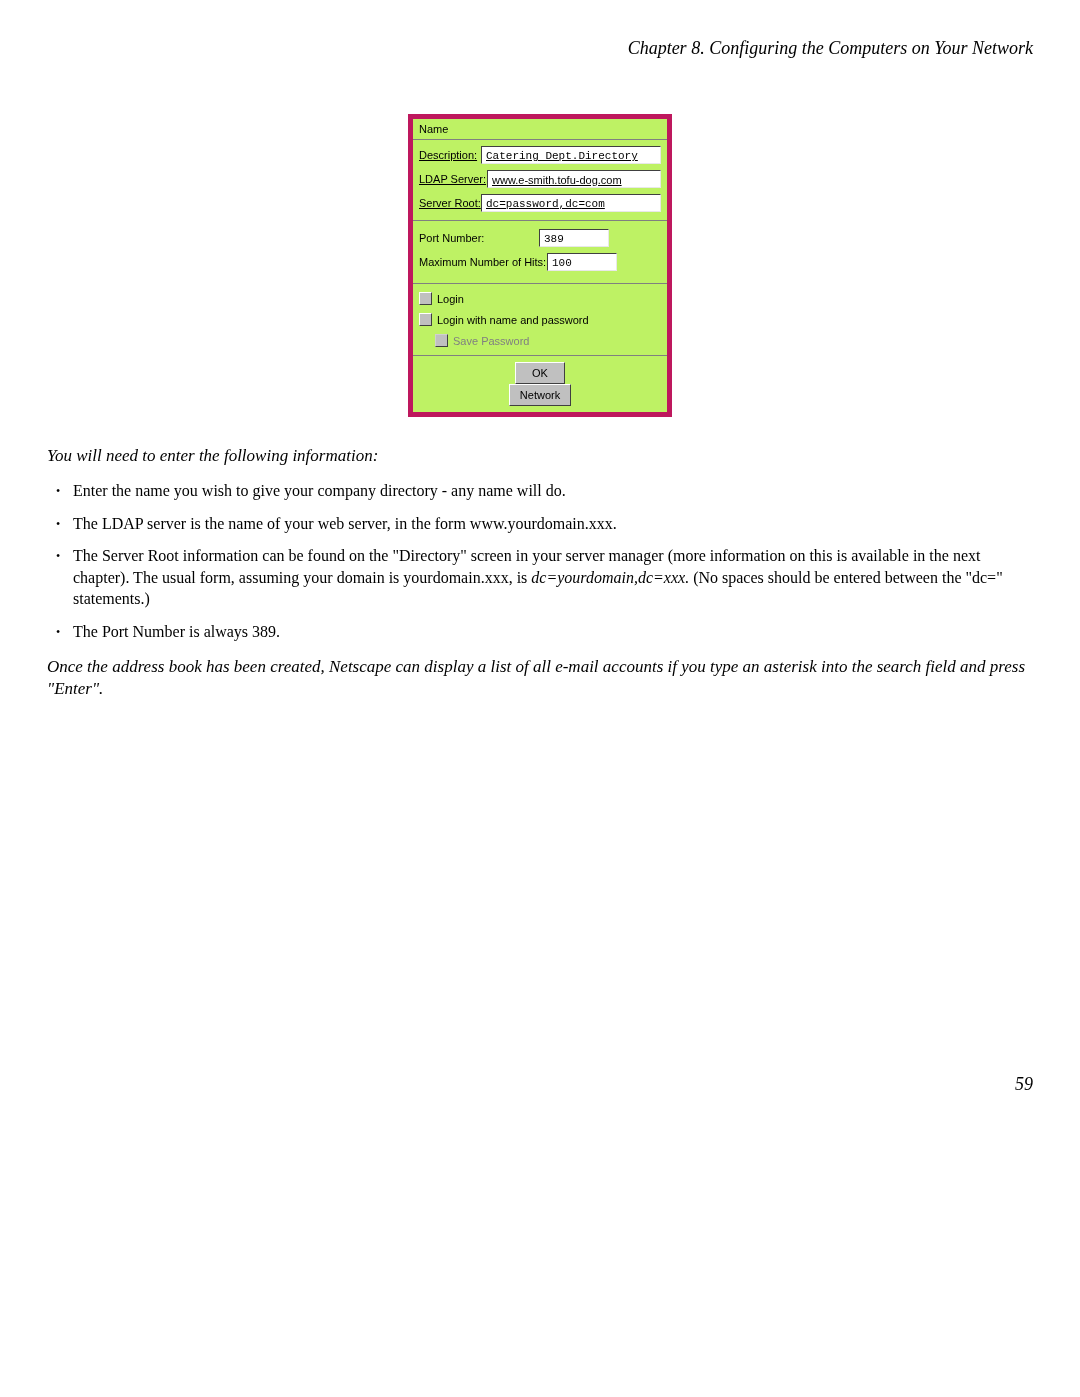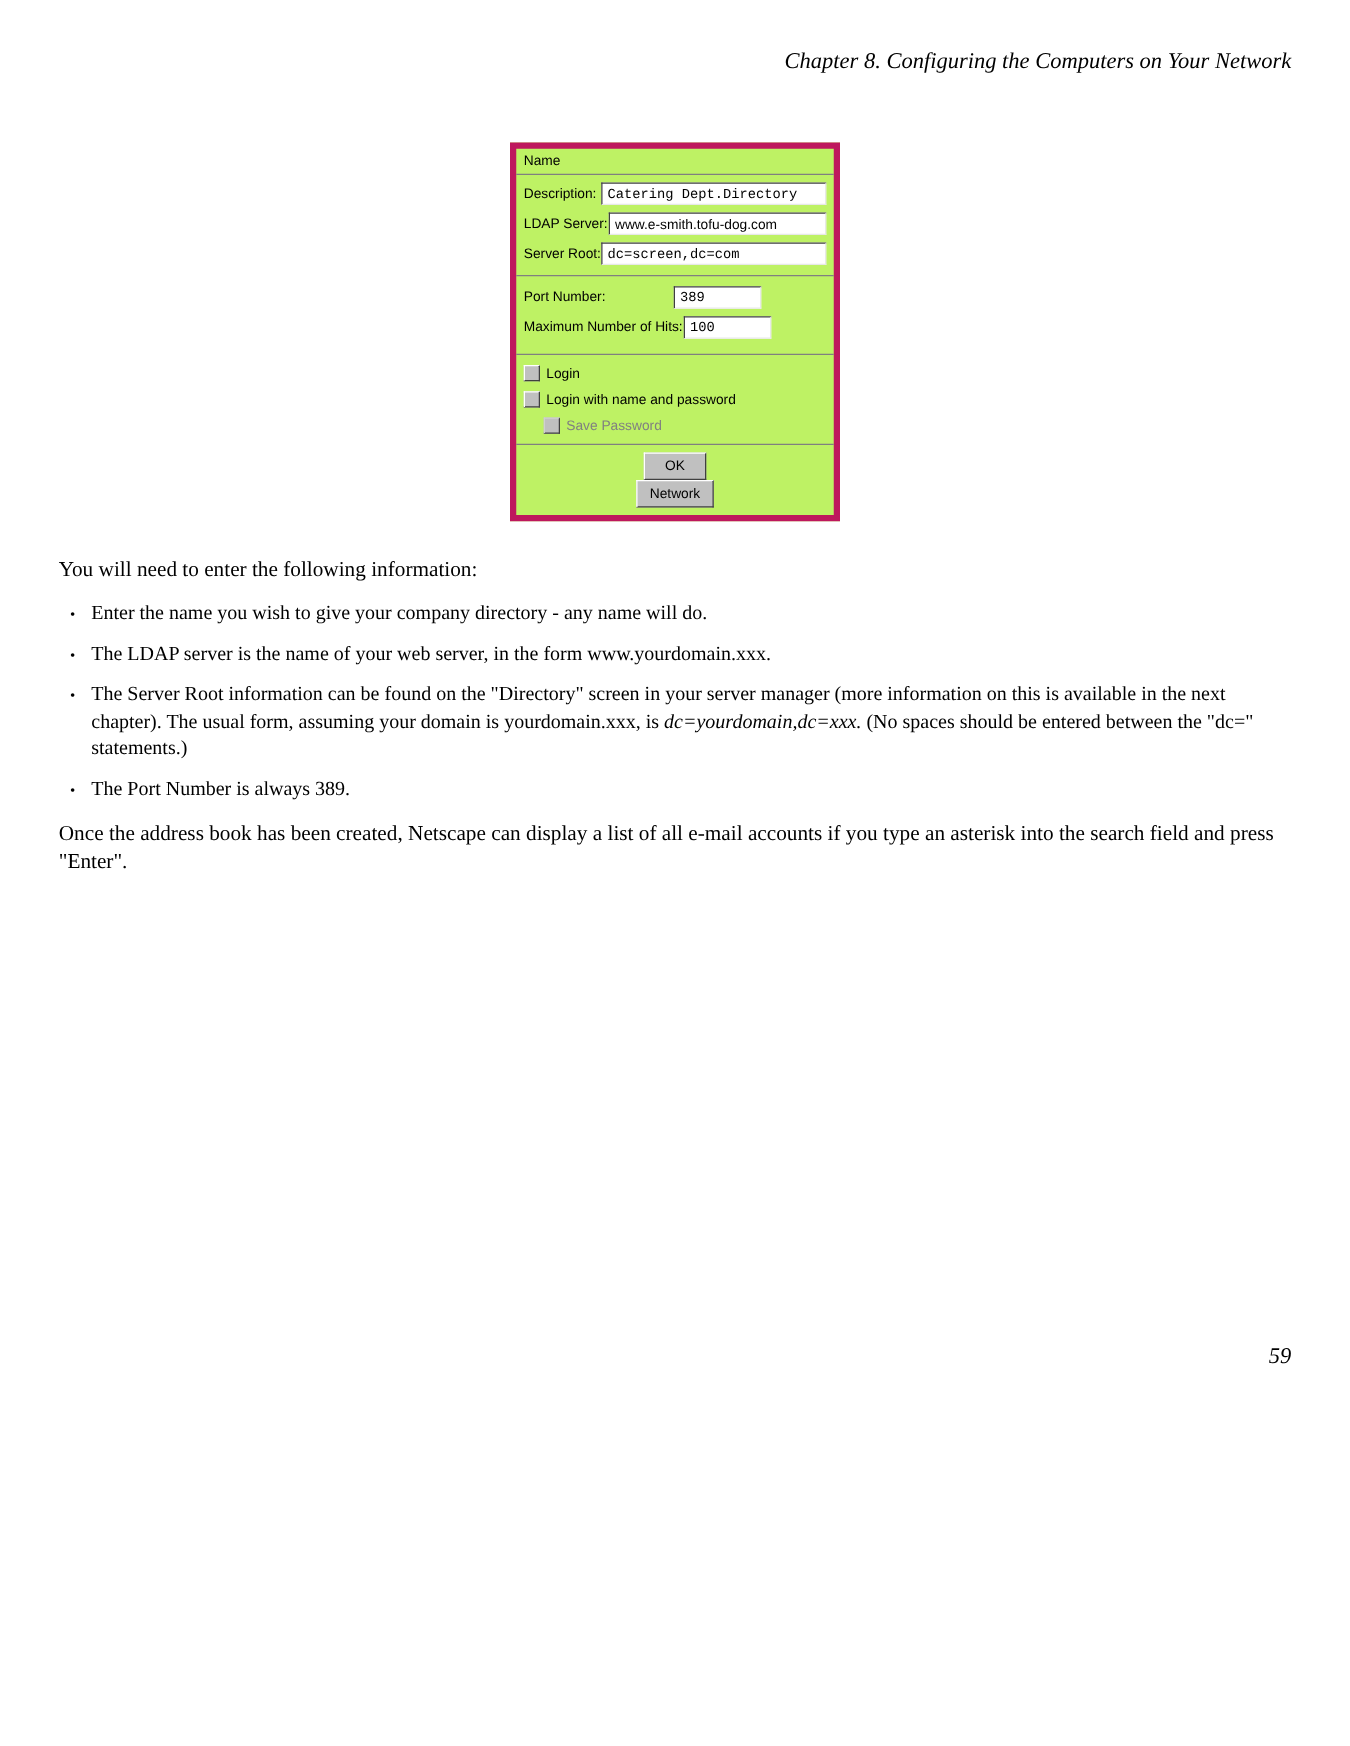--- a/index.html
+++ b/index.html
@@ -39,20 +39,21 @@
     font-size: 11px;
     color: #000;
   }
   .dialog .name-row {
     padding: 4px 6px 4px 6px;
     border-bottom: 1px solid #808080;
   }
   .dialog .section2 {
     padding: 6px 6px 2px 6px;
     border-bottom: 1px solid #808080;
+    text-decoration: underline;
   }
   .dialog .section3 {
     padding: 8px 6px 6px 6px;
     border-bottom: 1px solid #808080;
   }
   .dialog .section4 {
     padding: 8px 6px 6px 6px;
     border-bottom: 1px solid #808080;
   }
   .dialog .buttons-row {
@@ -142,20 +143,21 @@
     padding: 0 10px;
     display: inline-block;
     box-sizing: border-box;
   }
   .body-text {
     font-size: 17px;
     line-height: 1.3;
   }
   .body-text p {
     margin: 0 0 13px 0;
+    font-style: italic;
   }
   ul.bullets {
     list-style: none;
     padding: 0;
     margin: 0 0 13px 0;
   }
   ul.bullets li {
     position: relative;
     padding-left: 26px;
     margin-bottom: 11px;
@@ -199,21 +201,21 @@
         <div class="field-row">
           <span class="lbl">Description:</span>
           <span class="text-input">Catering Dept.Directory</span>
         </div>
         <div class="field-row">
           <span class="lbl" style="width:68px;">LDAP Server:</span>
           <span class="text-input sans">www.e-smith.tofu-dog.com</span>
         </div>
         <div class="field-row">
           <span class="lbl">Server Root:</span>
-          <span class="text-input">dc=screen,dc=com</span>
+          <span class="text-input">dc=password,dc=com</span>
         </div>
       </div>
 
       <div class="section3">
         <div class="field-row port">
           <span class="lbl">Port Number:</span>
           <span class="text-input half">389</span>
         </div>
         <div class="field-row wide">
           <span class="lbl" style="width:128px;">Maximum Number of Hits:</span>

